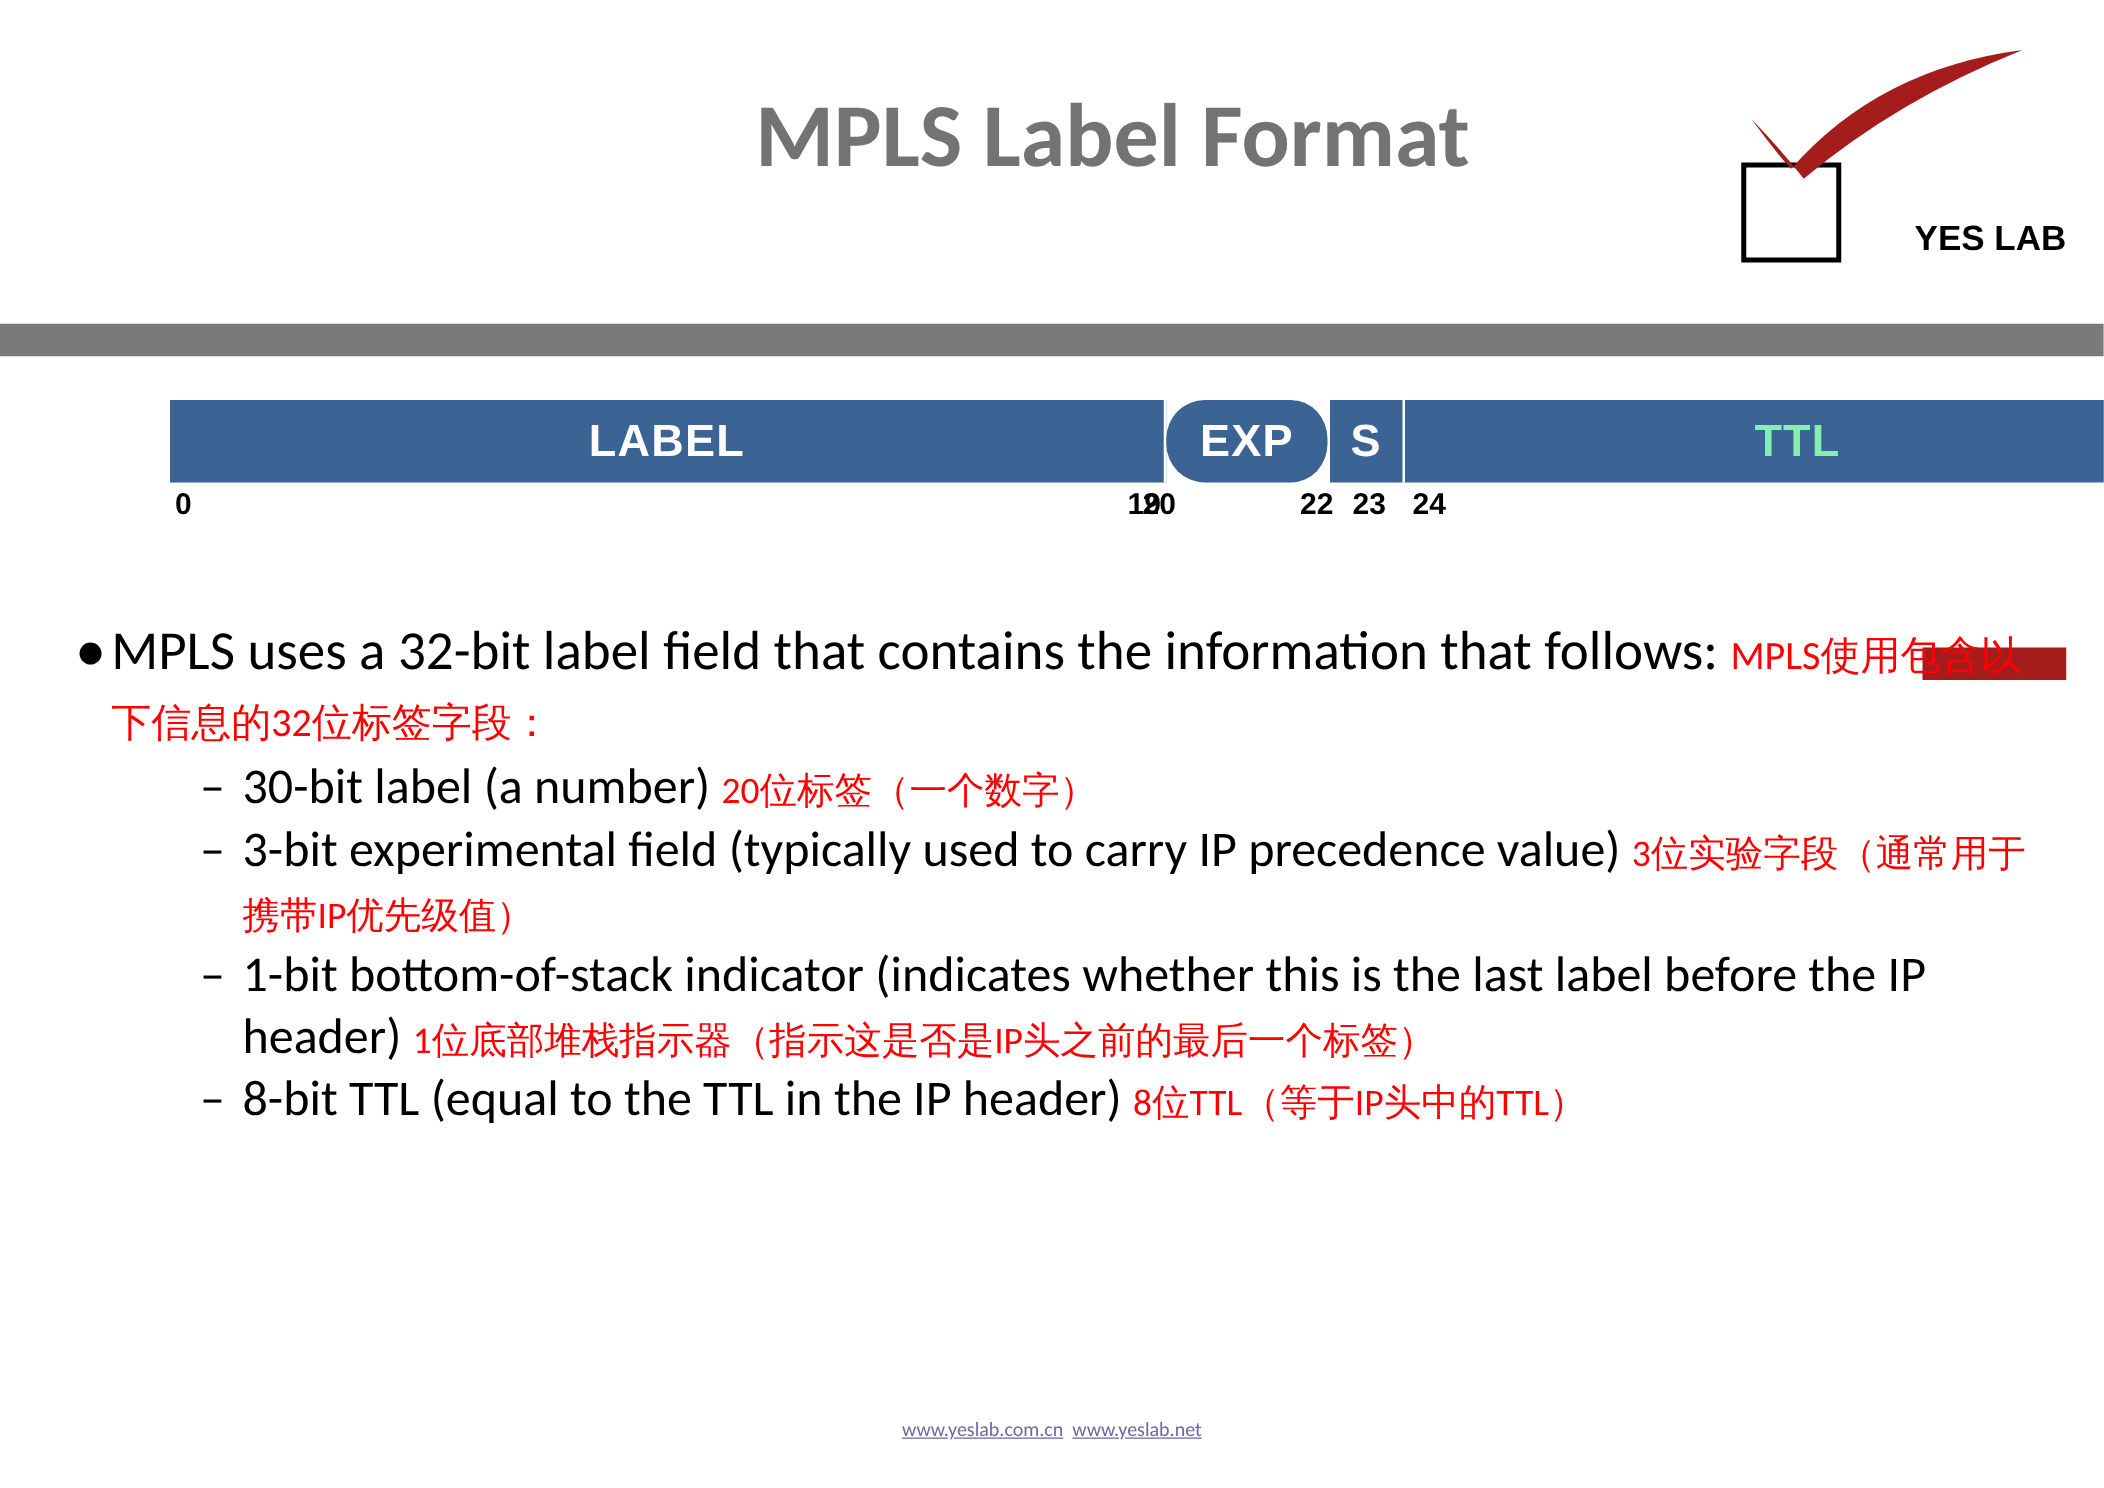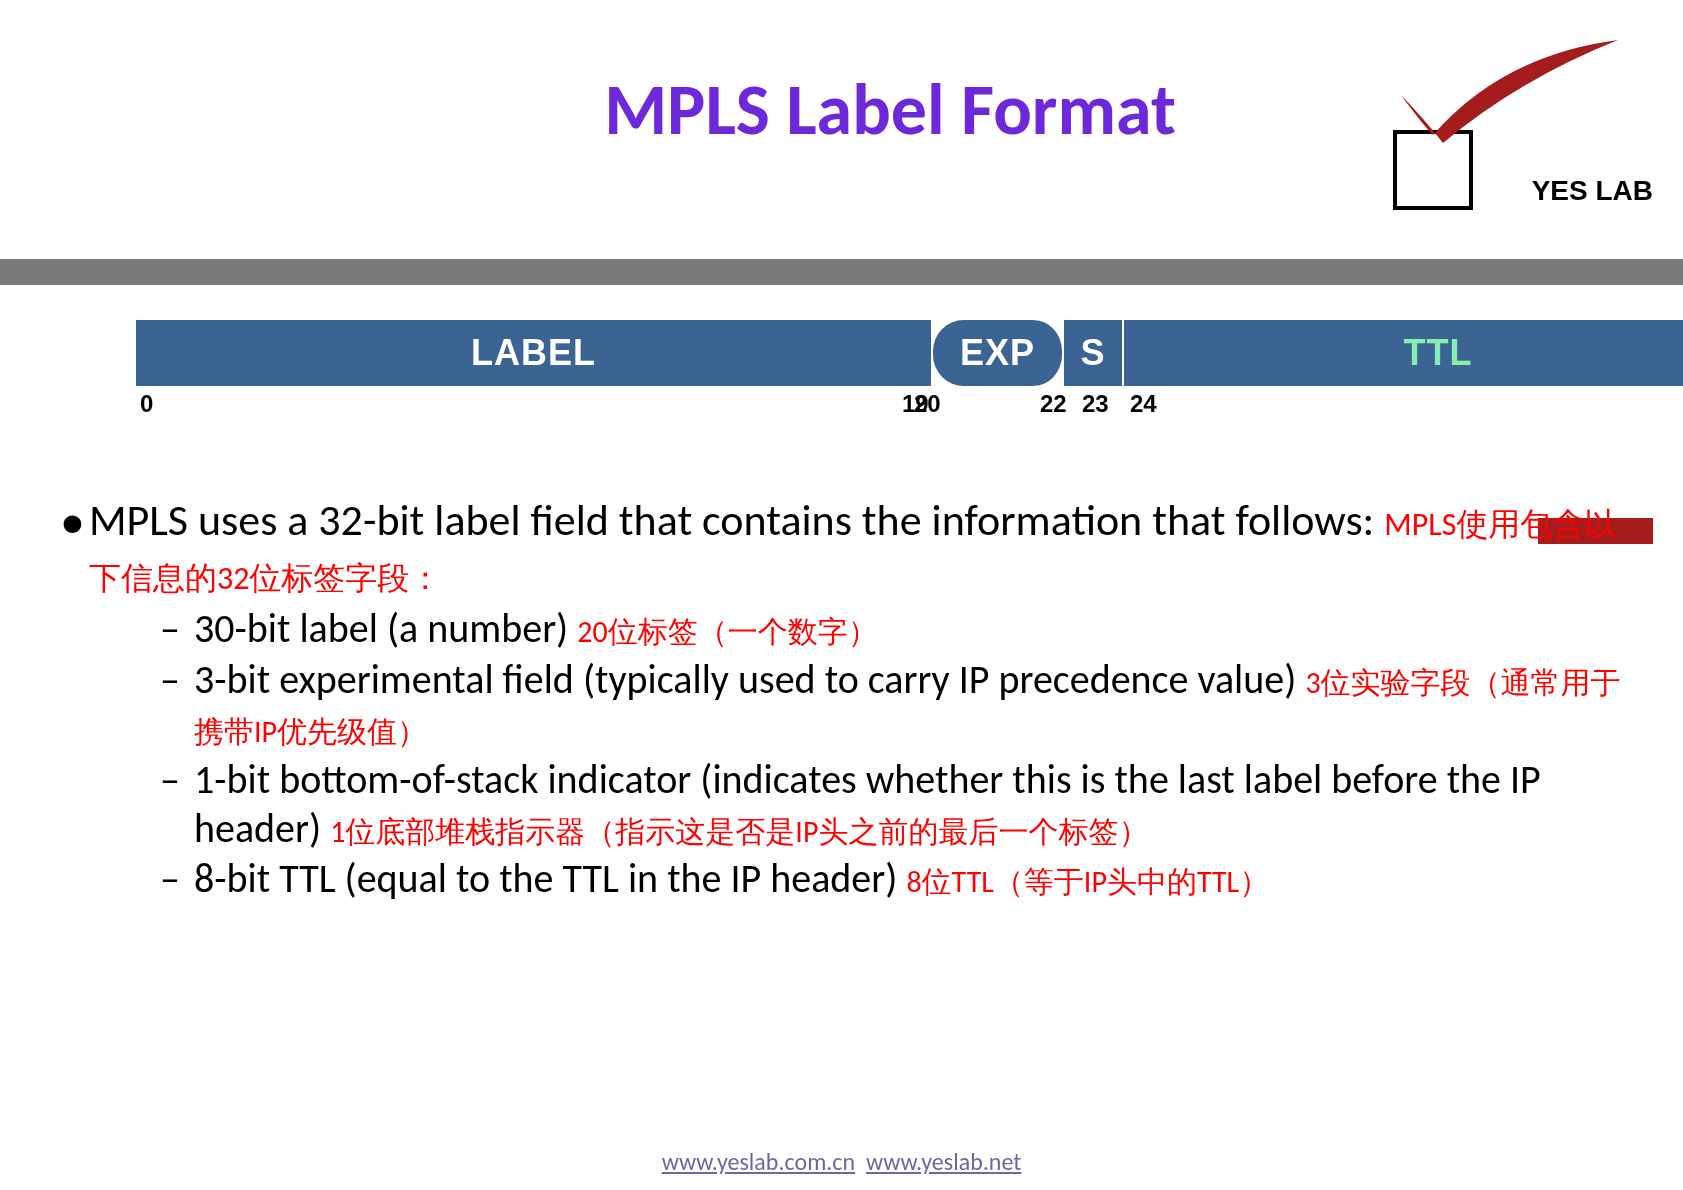--- a/index.html
+++ b/index.html
@@ -6,21 +6,21 @@
   body {
     width: 1683px;
     height: 1190px;
     font-family: Calibri, Arial, sans-serif;
     background: #fff;
     position: relative;
   }
   .slide-title {
     font-size: 72px;
     text-align: center;
-    color: #6d28d9;
+    color: #737373;
     padding-top: 65px;
     padding-bottom: 30px;
     font-family: Calibri, Arial, sans-serif;
     width: 1400px;
     margin-left: 190px;
   }
   .logo {
     position: absolute;
     top: 65px;
     right: 30px;
@@ -150,24 +150,24 @@
   .sub-item .dash {
     width: 34px;
     flex-shrink: 0;
   }
   .sub-item .line {
     flex: 1;
   }
   .red-inline { color: #ff0000; font-size: 30px; }
   .footer {
     position: absolute;
-    bottom: 14px;
+    bottom: 36px;
     width: 100%;
     text-align: center;
-    font-size: 24px;
+    font-size: 16px;
   }
   .footer a { color:#6a6aa0; text-decoration: underline; }
   .rule-wrap { position: absolute; top: 259px; left:0; right:0; }
 </style>
 </head>
 <body>
 
 <h1 class="slide-title">MPLS Label Format</h1>
 
 <div class="logo">

